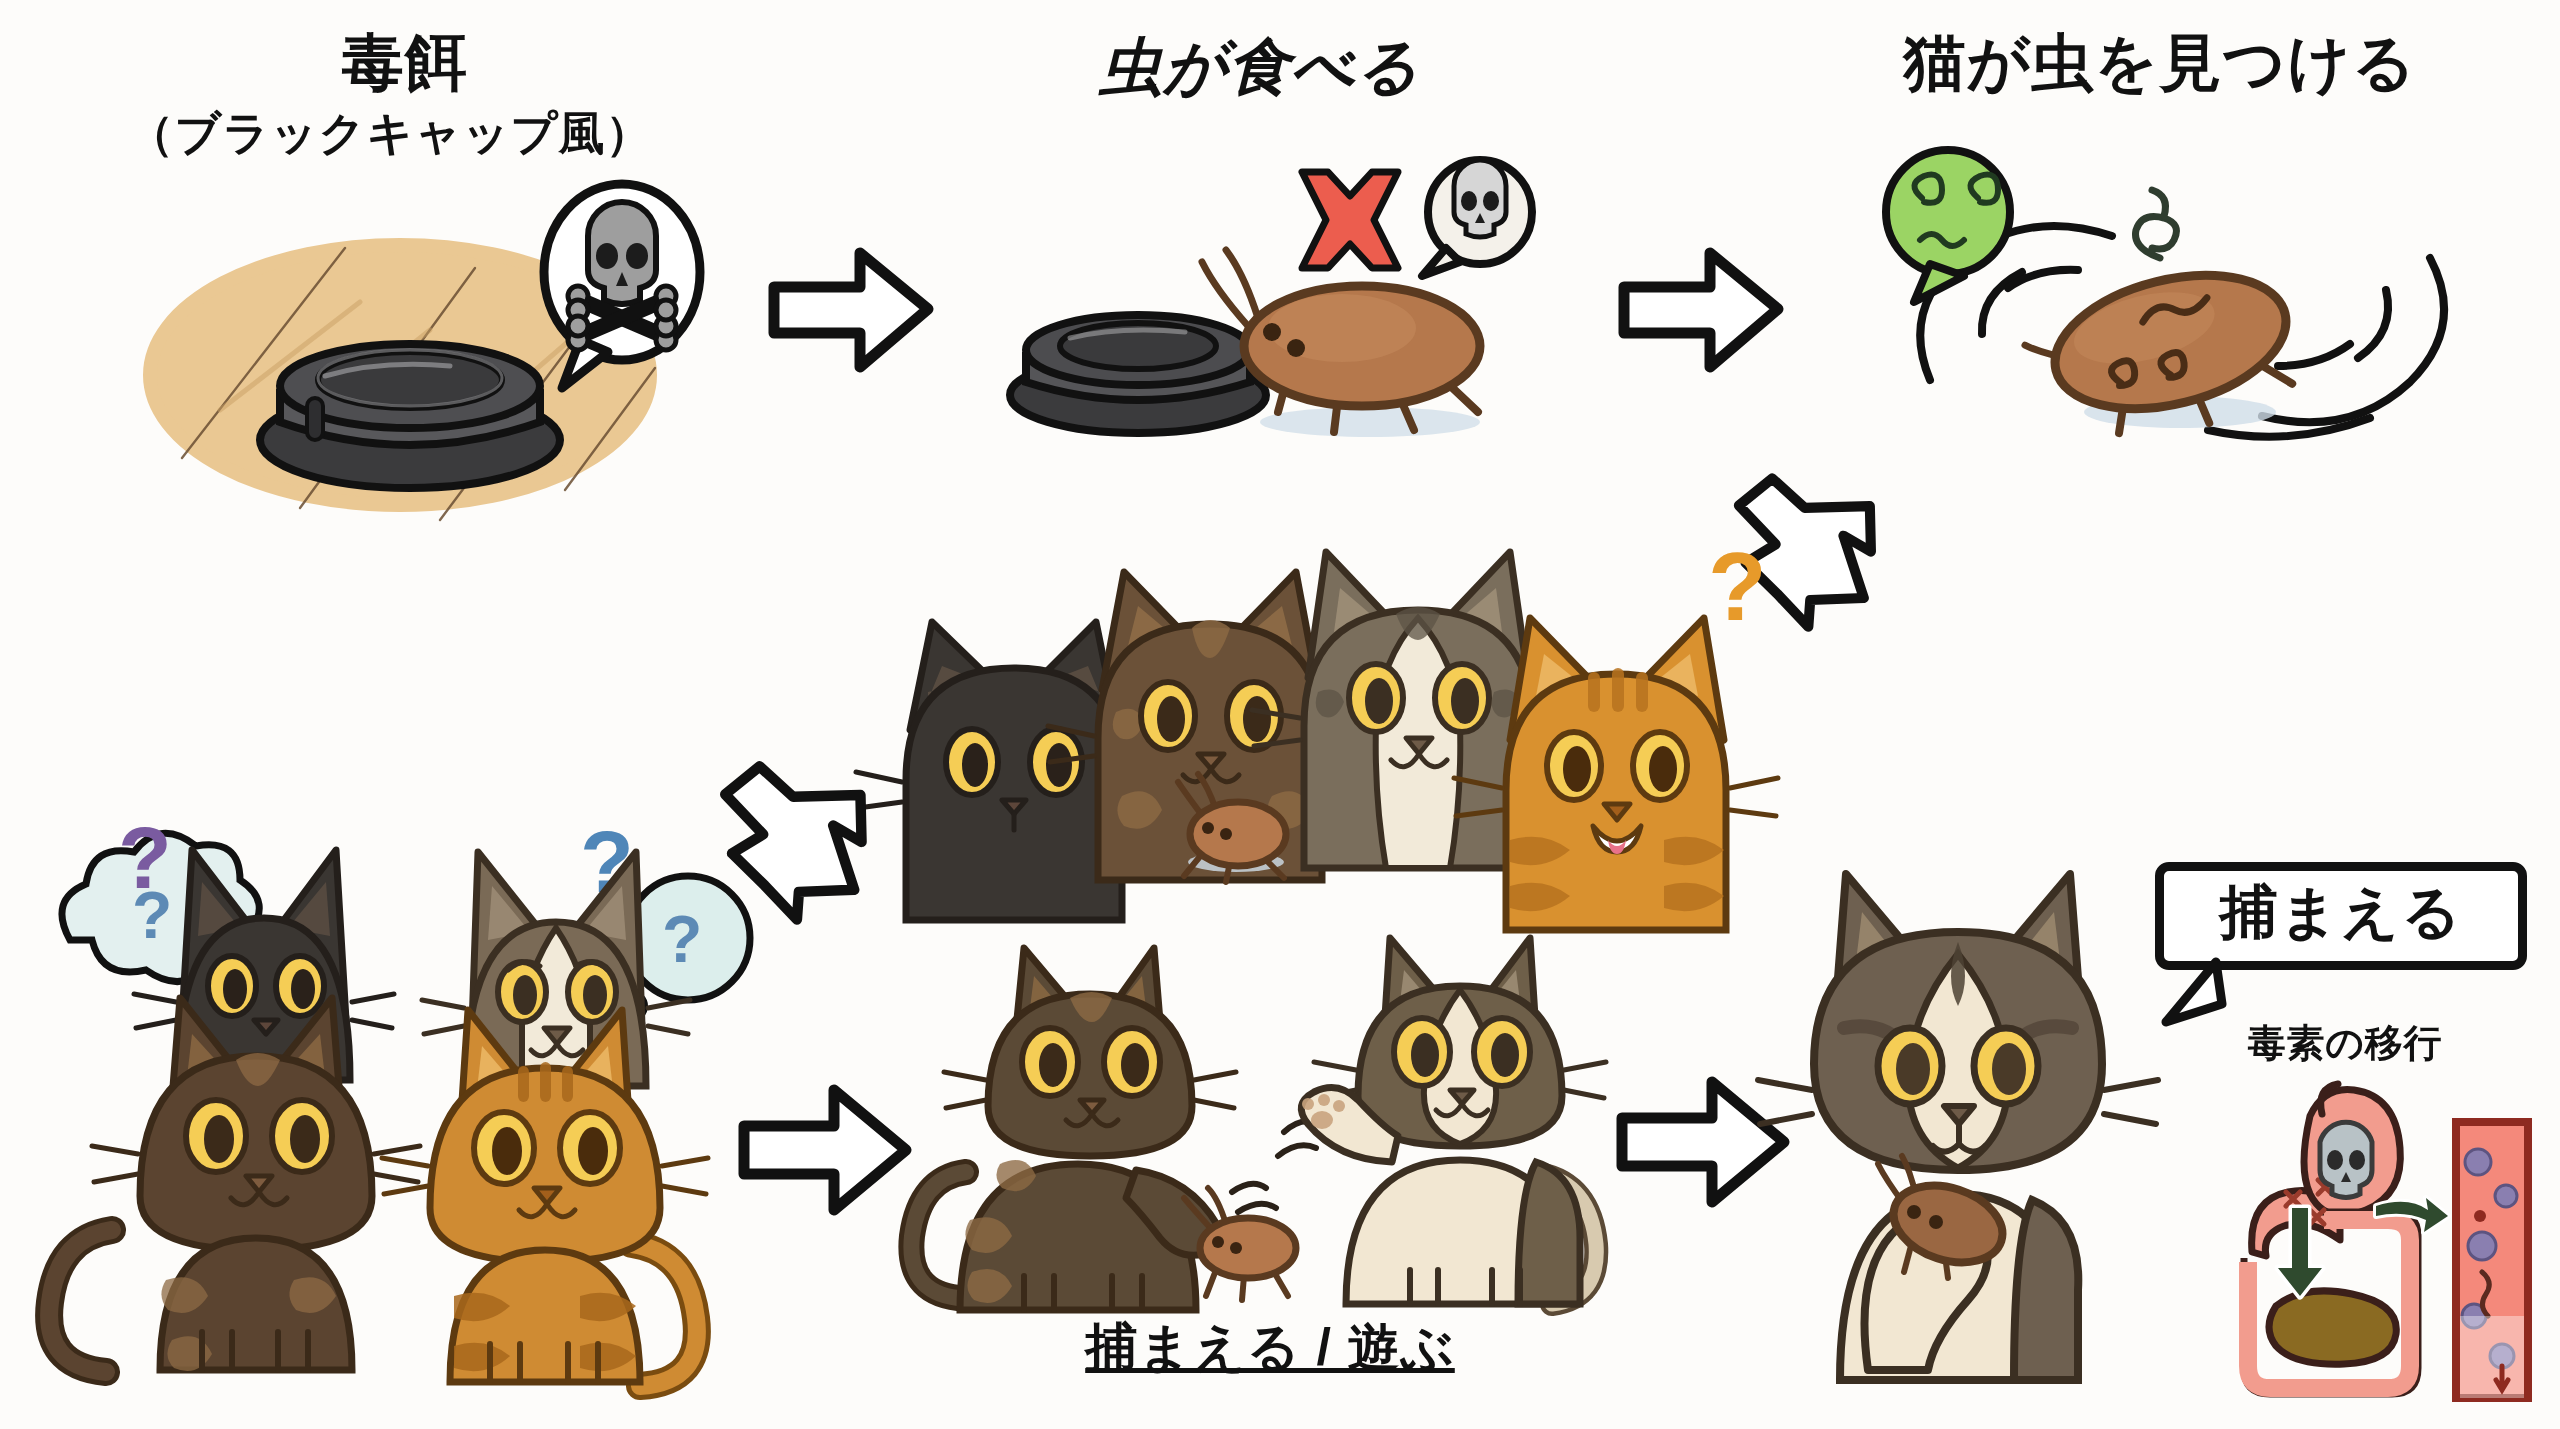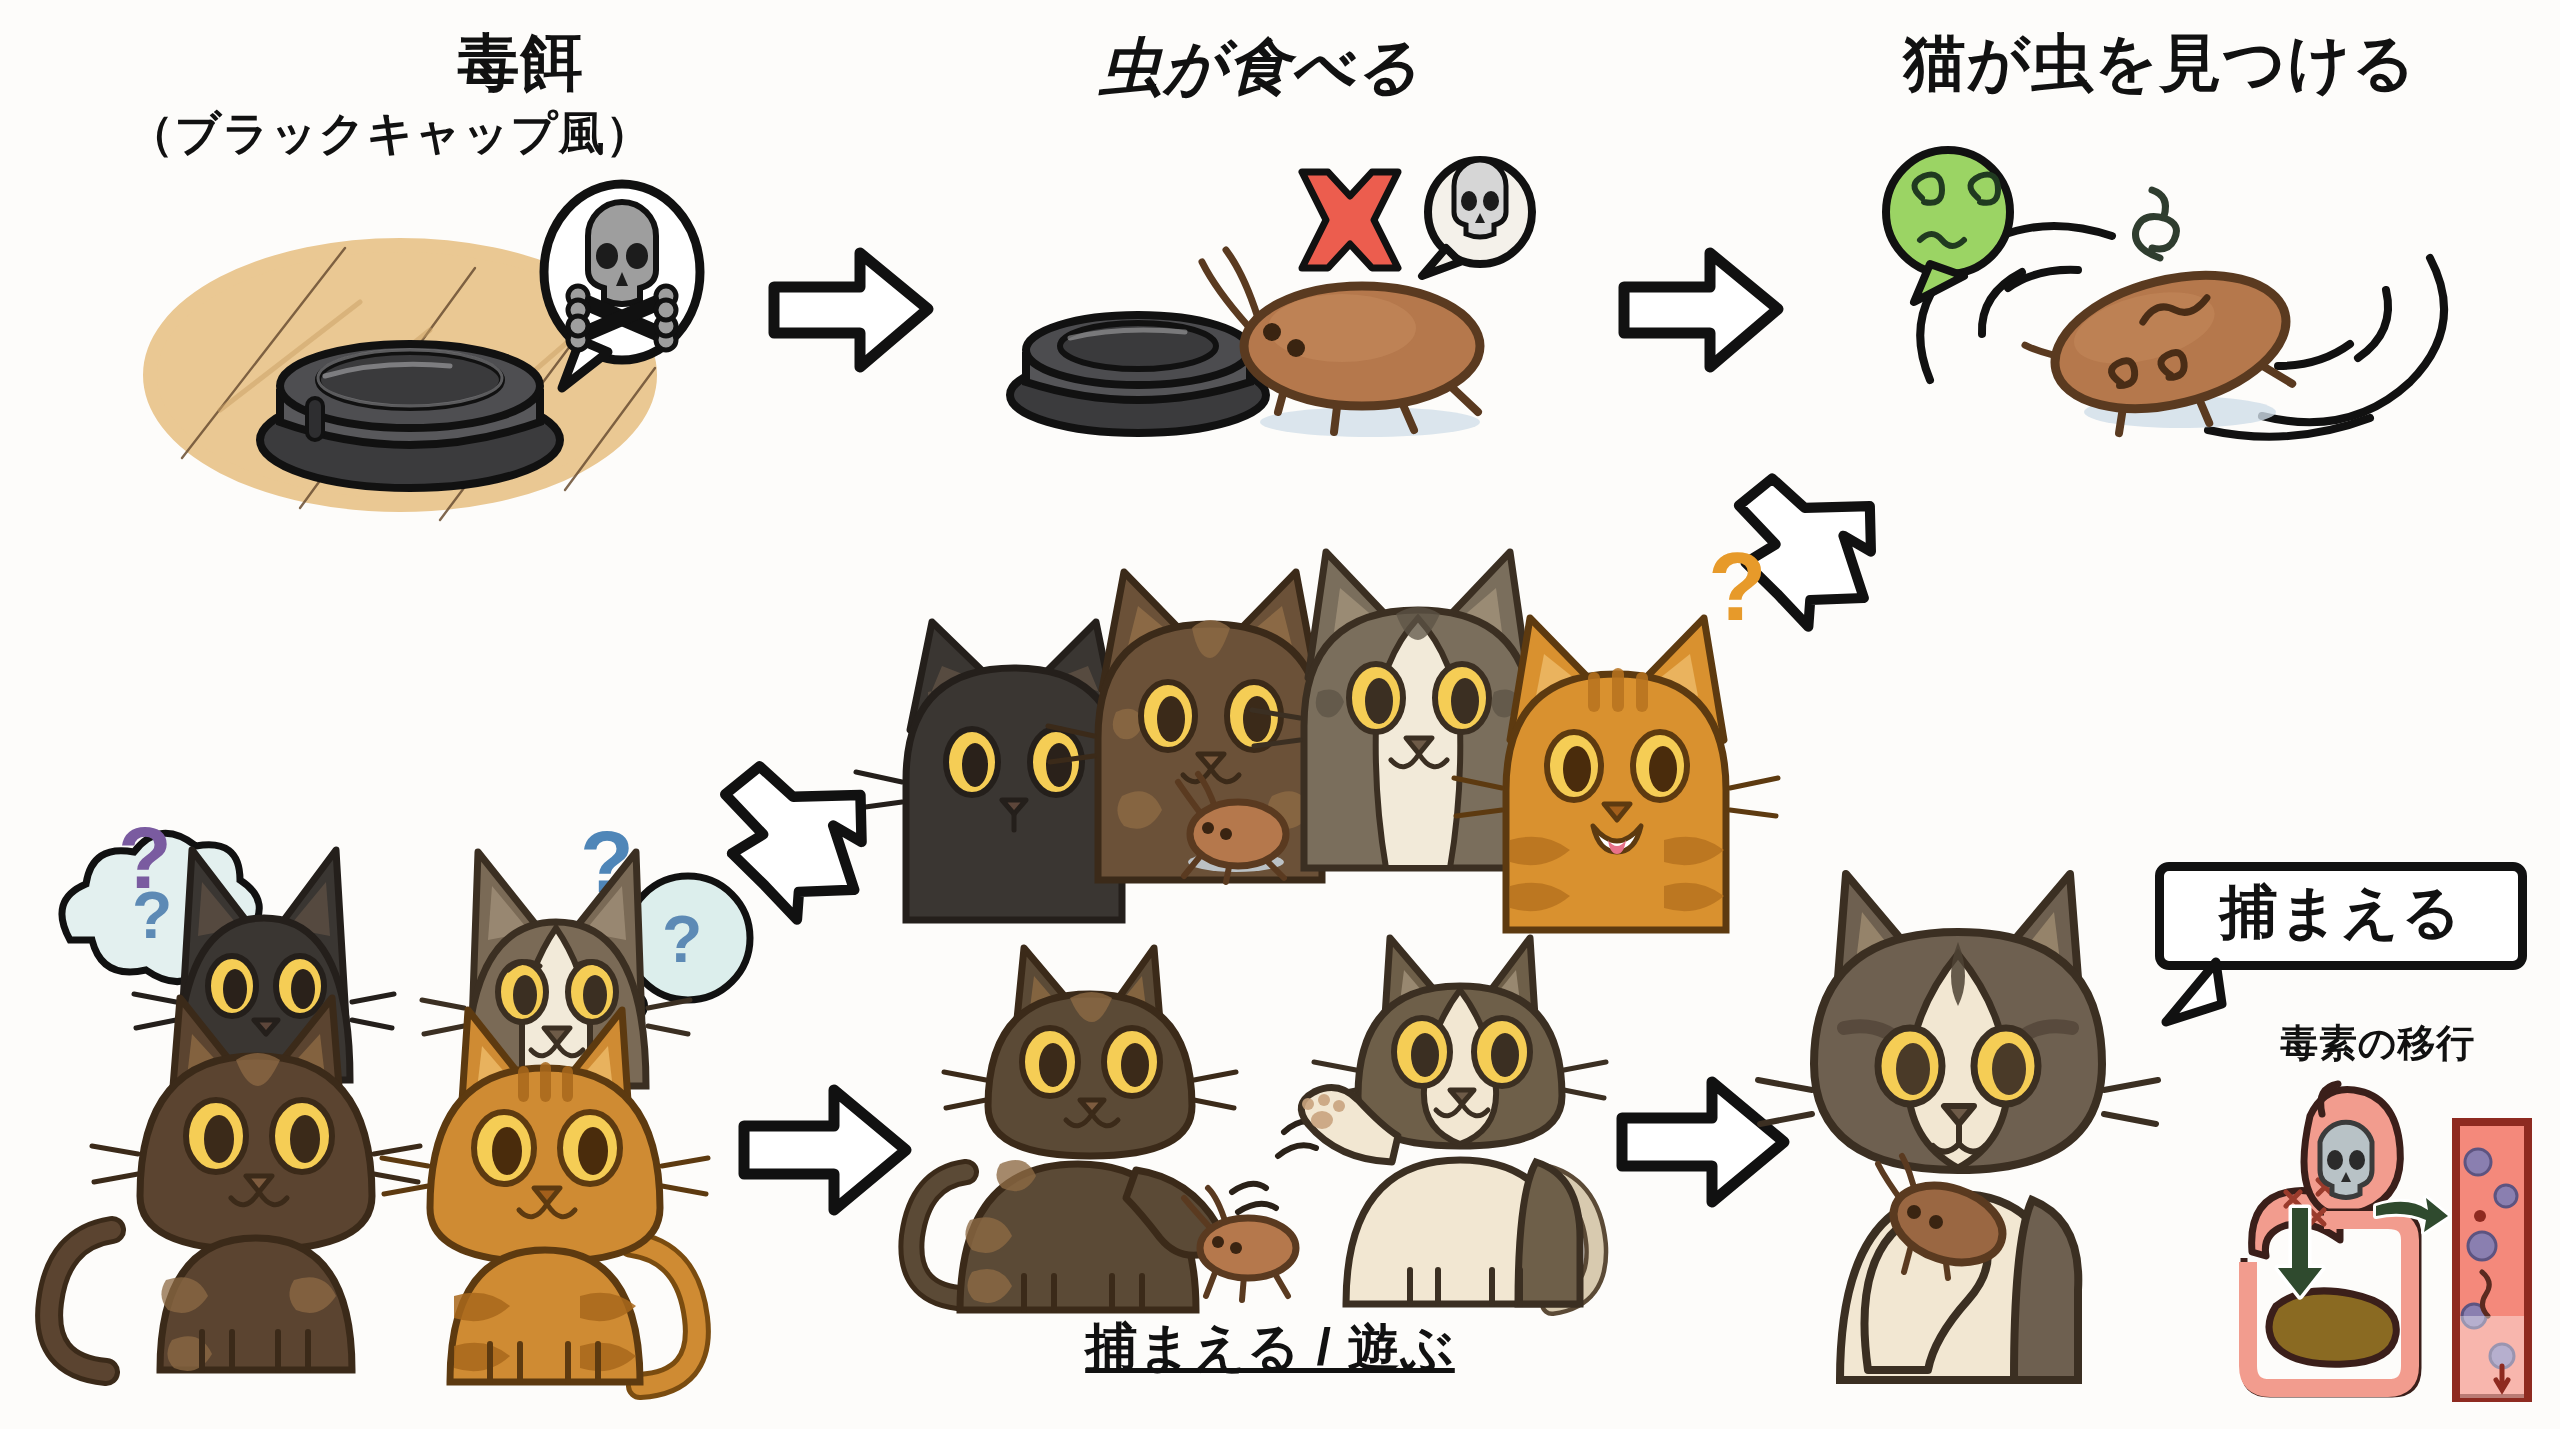--- a/index.html
+++ b/index.html
@@ -16,41 +16,41 @@
     color: #111;
     font-weight: 800;
     letter-spacing: 0.02em;
     white-space: nowrap;
     line-height: 1.12;
     text-align: center;
   }
   .lbl.big   { font-size: 62px; }
   .lbl.mid   { font-size: 52px; text-decoration: underline; }
   .lbl.sub   { font-size: 46px; }
-  .lbl.small { font-size: 38px; text-align: right; }
+  .lbl.small { font-size: 38px; }
 
   .art { position: absolute; }
   svg { display:block; overflow: visible; }
 
   .bubble-box {
     position:absolute;
     border: 9px solid #111;
     border-radius: 14px;
     background:#fff;
     display:flex; align-items:center; justify-content:center;
     padding: 4px 20px 10px 20px;
   }
   .bubble-box .txt { font-size: 58px; font-weight: 800; color:#111; letter-spacing: .03em; }
 </style>
 </head>
 <body>
 
 <div id="stage">
 
-  <div class="lbl big" style="left:164px; top:28px; width:420px;text-align:right;">毒餌</div>
+  <div class="lbl big" style="left:195px; top:28px; width:420px;">毒餌</div>
   <div class="lbl sub" style="left:90px; top:108px; width:600px;">（ブラックキャップ風）</div>
 
   <div class="art" style="left:110px; top:190px;">
     <svg width="640" height="360" viewBox="0 0 640 360">
 
       <g>
         <ellipse cx="290" cy="185" rx="250" ry="130" fill="#eac893"></ellipse>
         <ellipse cx="290" cy="185" rx="250" ry="130" fill="none" stroke="#eac893" stroke-width="14"></ellipse>
         <g stroke="#6b4f33" stroke-width="2.4" opacity=".85" stroke-linecap="round">
           <line x1="72" y1="268" x2="235" y2="58"></line>

